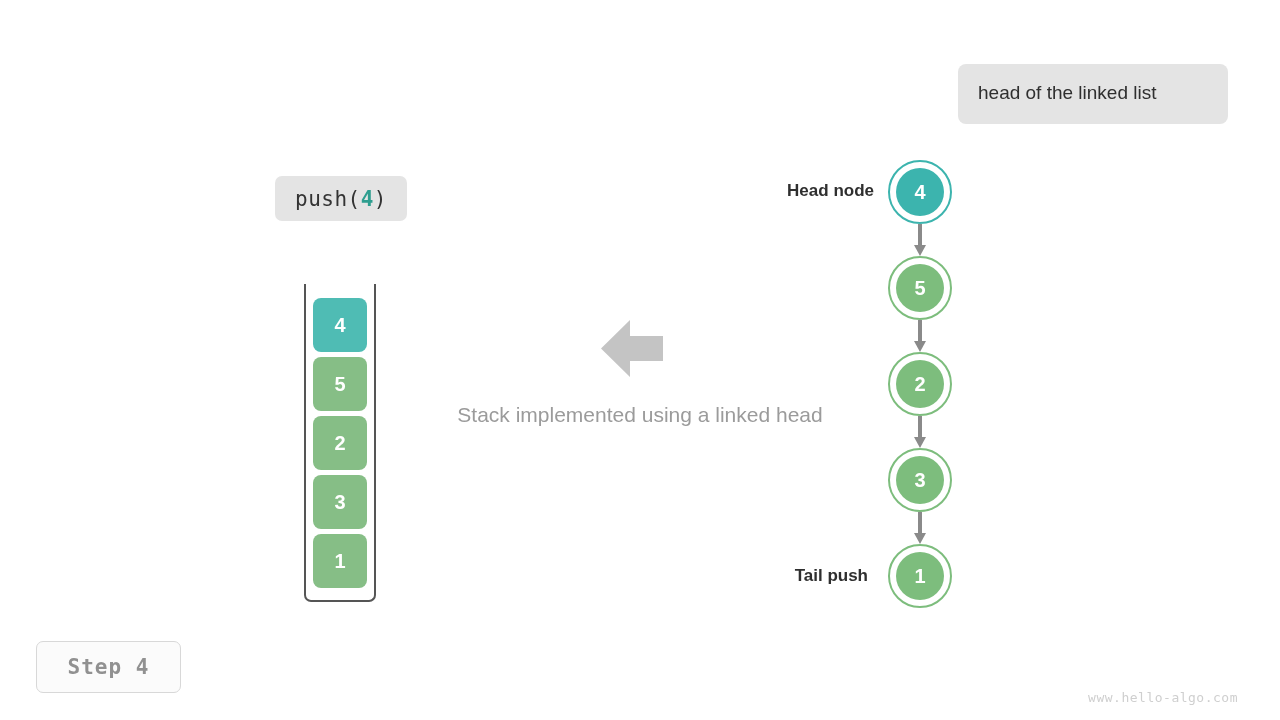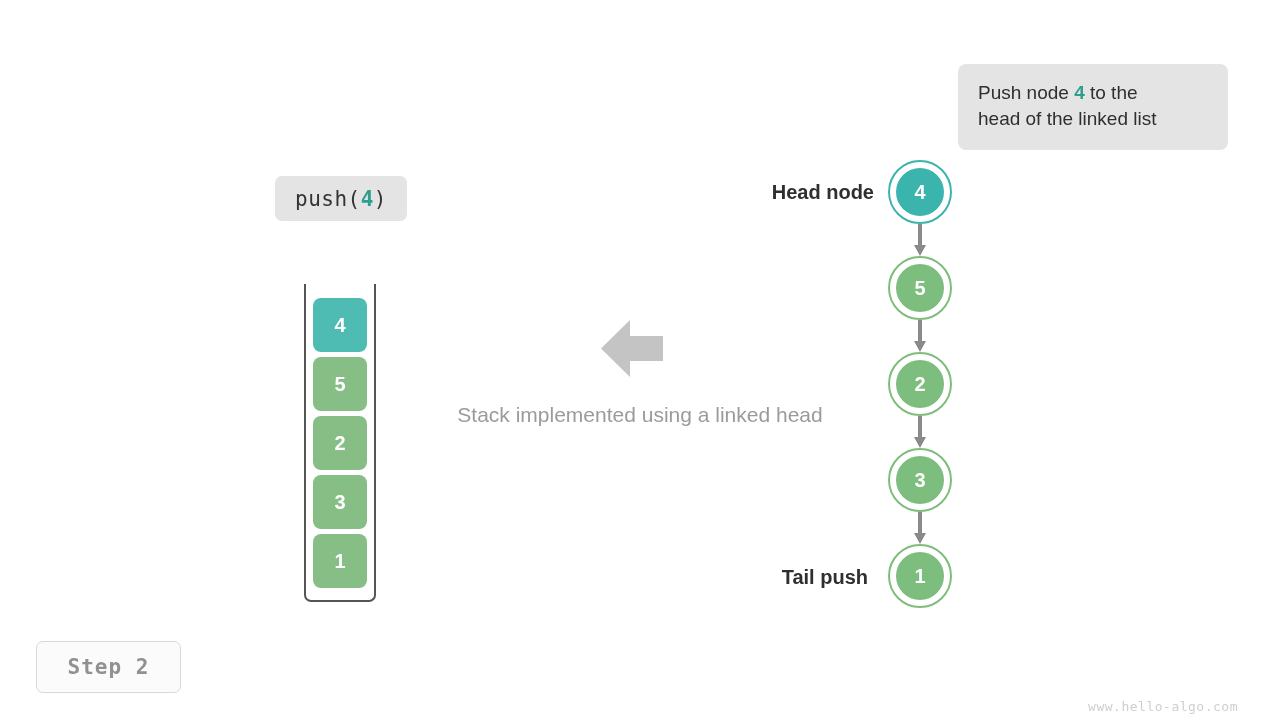--- a/index.html
+++ b/index.html
@@ -172,21 +172,21 @@
     bottom: 0;
     width: 0;
     height: 0;
     border-left: 6px solid transparent;
     border-right: 6px solid transparent;
     border-top: 11px solid #8a8a8a;
   }
 
   .ll-label {
     position: absolute;
-    font-size: 20px;
+    font-size: 17px;
     font-weight: bold;
     color: #2f2f2f;
     text-align: right;
     white-space: nowrap;
   }
   #head-label { left: 620px; top: 181px; width: 254px; }
   #tail-label { left: 620px; top: 566px; width: 248px; }
 
   
   #step-badge {
@@ -206,32 +206,31 @@
     font-size: 21px;
     font-weight: bold;
     color: #919191;
     letter-spacing: 1px;
   }
 
   
   #watermark {
     position: absolute;
     right: 42px;
-    bottom: 6px;
+    bottom: 15px;
     font-family: "DejaVu Sans Mono", monospace;
     font-size: 13px;
     color: #cfcfcf;
     letter-spacing: 0.5px;
   }
 </style>
 </head>
 <body>
 
 <div id="callout">
-  <div class="line"><span>Push node </span><span class="accent">4</span><span> to the</span></div>
   <div class="line">head of the linked list</div>
 </div>
 
 <div id="push-pill">
     <span>push(</span>
     <span class="accent">4</span>
     <span>)</span>
   </div>
 
 <div id="stack">
@@ -300,15 +299,15 @@
     </div>
     <div class="ll-node" style="top: 384px; color: rgb(125, 189, 125);">
       <div class="ring"></div>
       <div class="disc"></div>
       <span class="val">1</span>
     </div>
   </div>
 <div class="ll-label" id="head-label">Head node</div>
 <div class="ll-label" id="tail-label">Tail push</div>
 
-<div id="step-badge">Step 2</div>
+<div id="step-badge">Step 4</div>
 
 <div id="watermark">www.hello-algo.com</div>
 
 </body></html>

